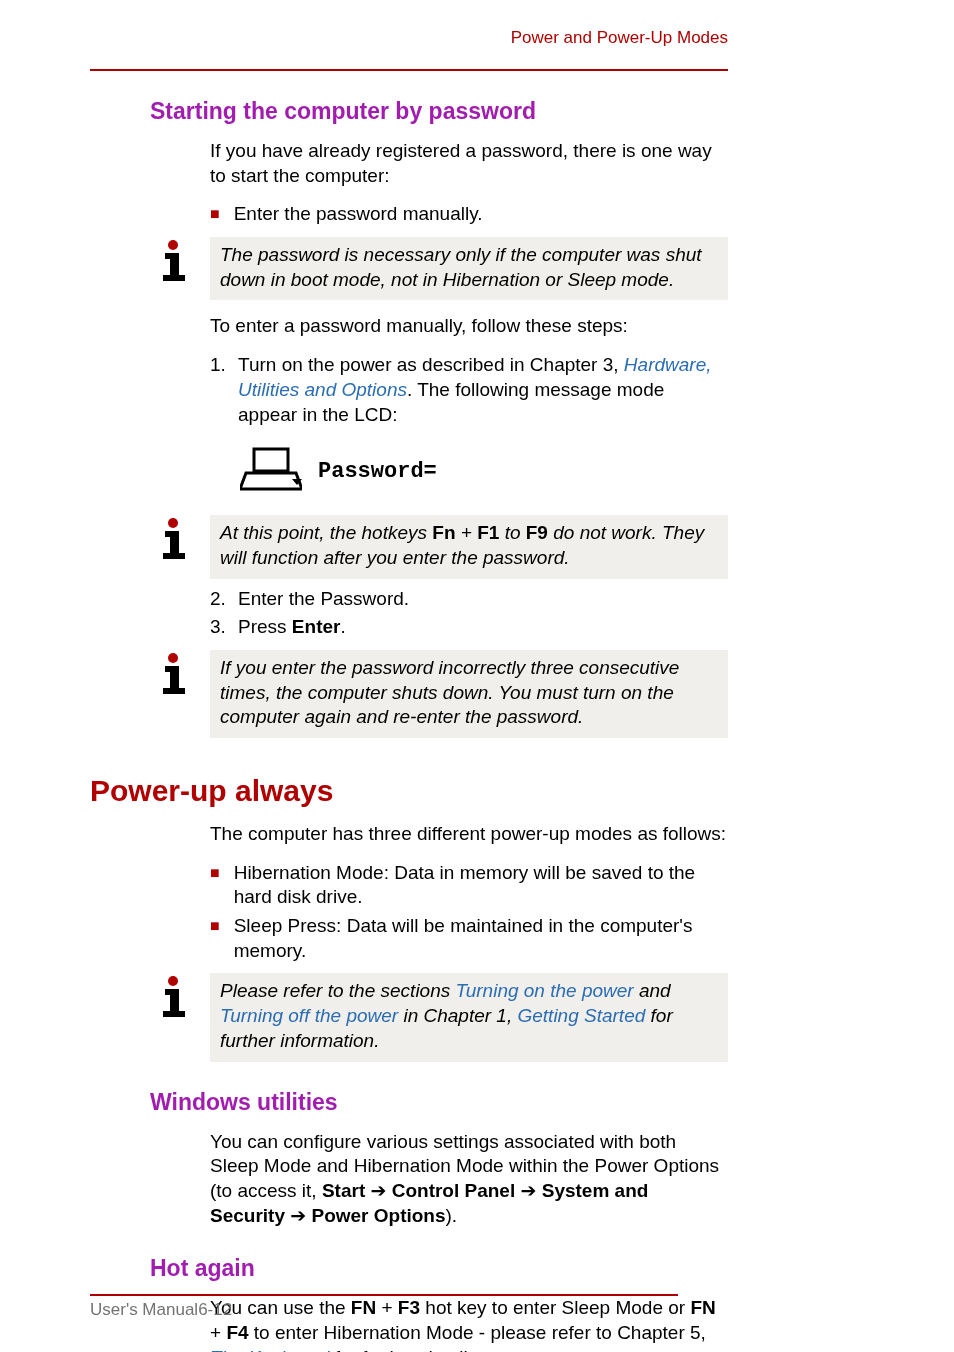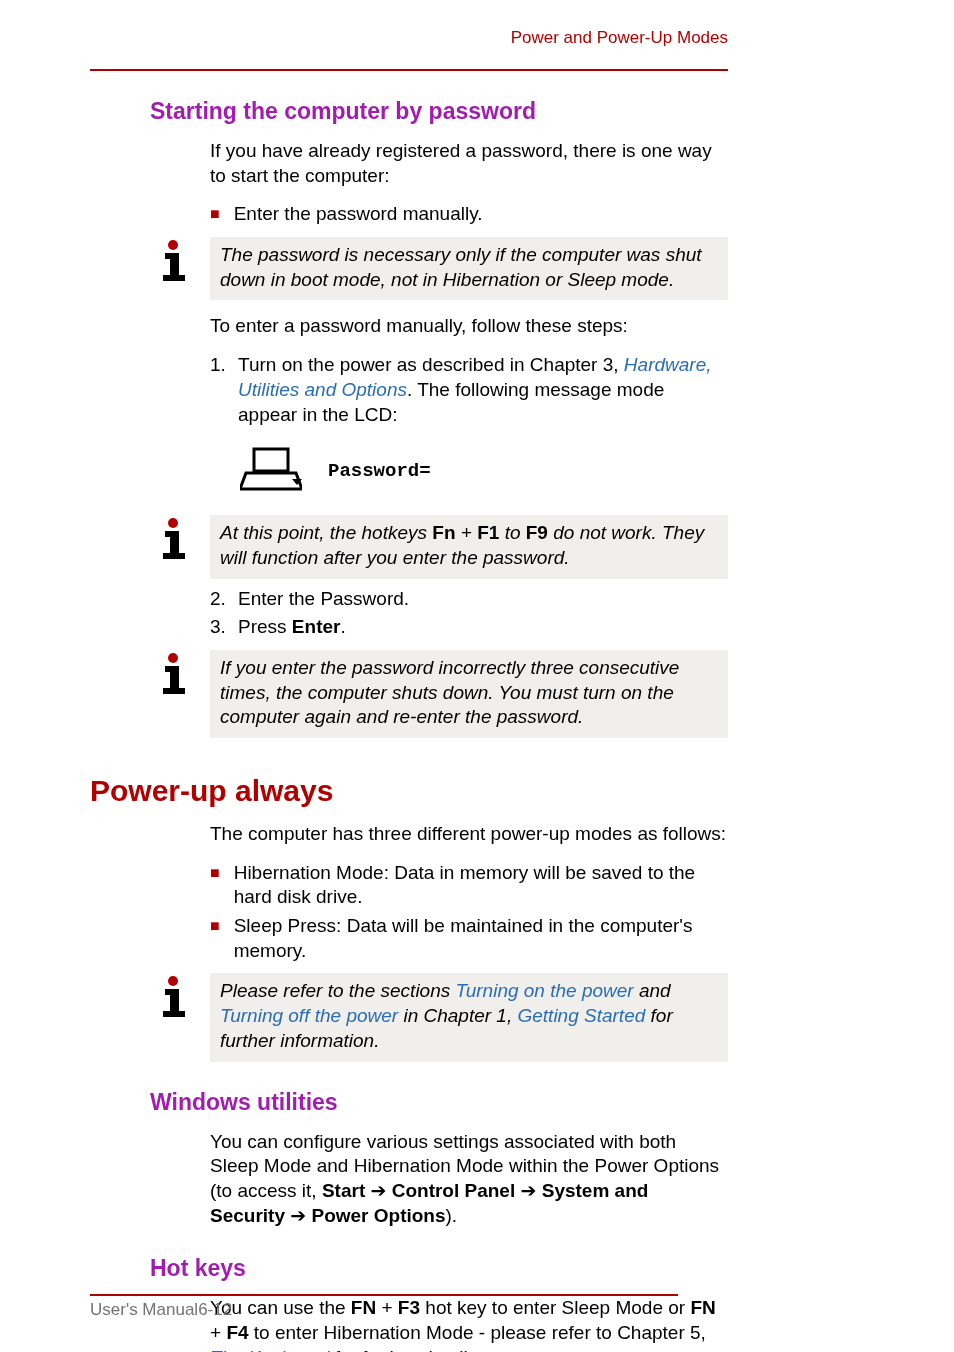--- a/index.html
+++ b/index.html
@@ -17,21 +17,21 @@
   .callout-text .link { color: #2a6db3; }
   .callout-text b { font-style: normal; font-weight: bold; }
   ul.sq { list-style: none; padding-left: 0; margin: 10px 0; }
   ul.sq li { display: flex; align-items: flex-start; margin: 4px 0; font-size: 19px; line-height: 1.3; }
   ul.sq li::before { content: '■'; color: #b00000; font-size: 16px; margin-right: 14px; margin-top: 2px; flex: 0 0 auto; }
   ol.num { list-style: none; padding-left: 0; margin: 4px 0; counter-reset: step; }
   ol.num li { display: flex; align-items: flex-start; margin: 4px 0; font-size: 19px; line-height: 1.3; }
   ol.num li .num { flex: 0 0 28px; }
   .link { color: #2a6db3; font-style: italic; }
   .laptop-row { display: flex; align-items: center; margin: 18px 0 18px 150px; }
-  .mono { font-family: "Courier New", monospace; font-weight: bold; font-size: 19px; margin-left: 26px; }
+  .mono { font-family: "Courier New", monospace; font-weight: bold; font-size: 22px; margin-left: 16px; }
   .footer { position: absolute; bottom: 32px; left: 90px; right: 90px; }
   .footer-line { border-top: 2px solid #b00000; }
   .footer-row { display: flex; justify-content: flex-start; font-size: 17px; color: #737373; padding-top: 4px; }
   .arrow { font-family: Arial, sans-serif; }
   svg.info-i { width: 46px; height: 46px; }
   svg.laptop { width: 62px; height: 48px; }
 </style>
 </head>
 <body>
 
@@ -155,21 +155,21 @@
     </div>
   </div>
 
   <div class="h2">Windows utilities</div>
   <div class="body-indent">
     <div class="p">
       <span>You can configure various settings associated with both Sleep Mode and Hibernation Mode within the Power Options (to access it, </span><b>Start</b><span class="arrow"> ➔ </span><b>Control Panel</b><span class="arrow"> ➔ </span><b>System and Security</b><span class="arrow"> ➔ </span><b>Power Options</b><span>).</span>
     </div>
   </div>
 
-  <div class="h2">Hot keys</div>
+  <div class="h2">Hot again</div>
   <div class="body-indent">
     <div class="p">
       <span>You can use the </span><b>FN</b><span> + </span><b>F3</b><span> hot key to enter Sleep Mode or </span><b>FN</b><span> + </span><b>F4</b><span> to enter Hibernation Mode - please refer to Chapter 5, </span><span class="link">The Keyboard</span><span> for further details.</span>
     </div>
   </div>
 
   <div class="footer">
     <div class="footer-line"></div>
     <div class="footer-row">
       <span>User's Manual</span>

